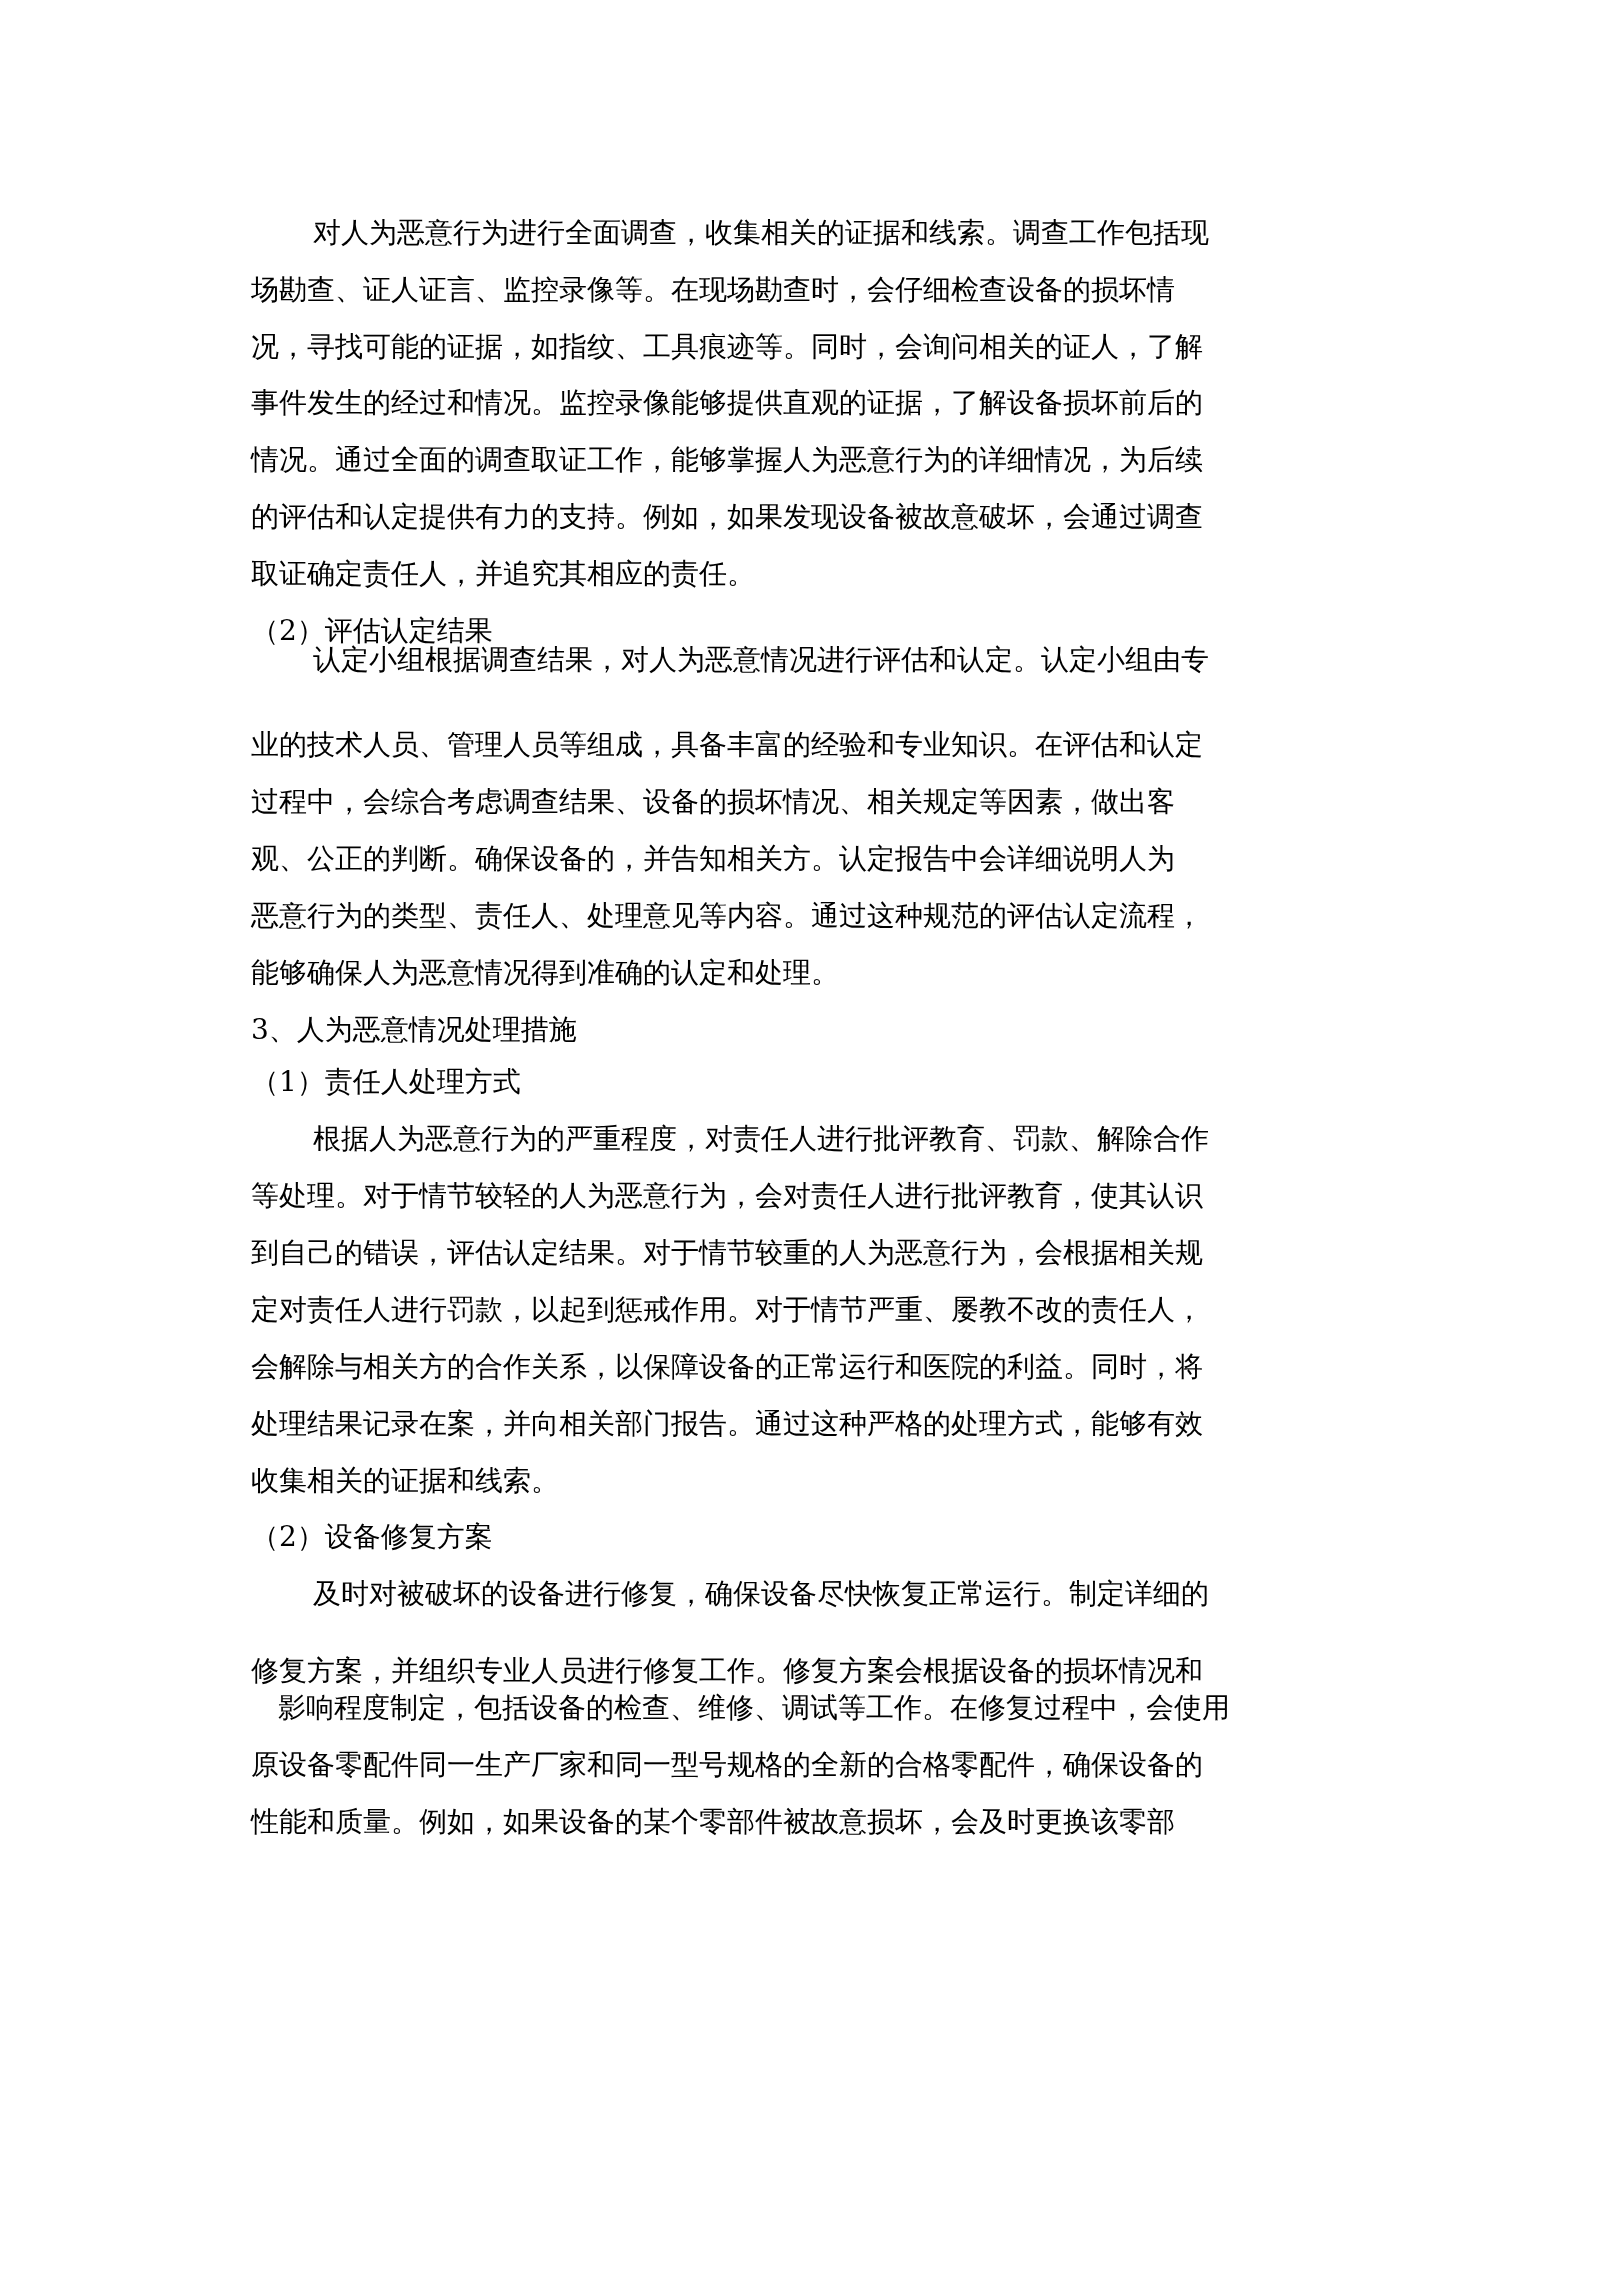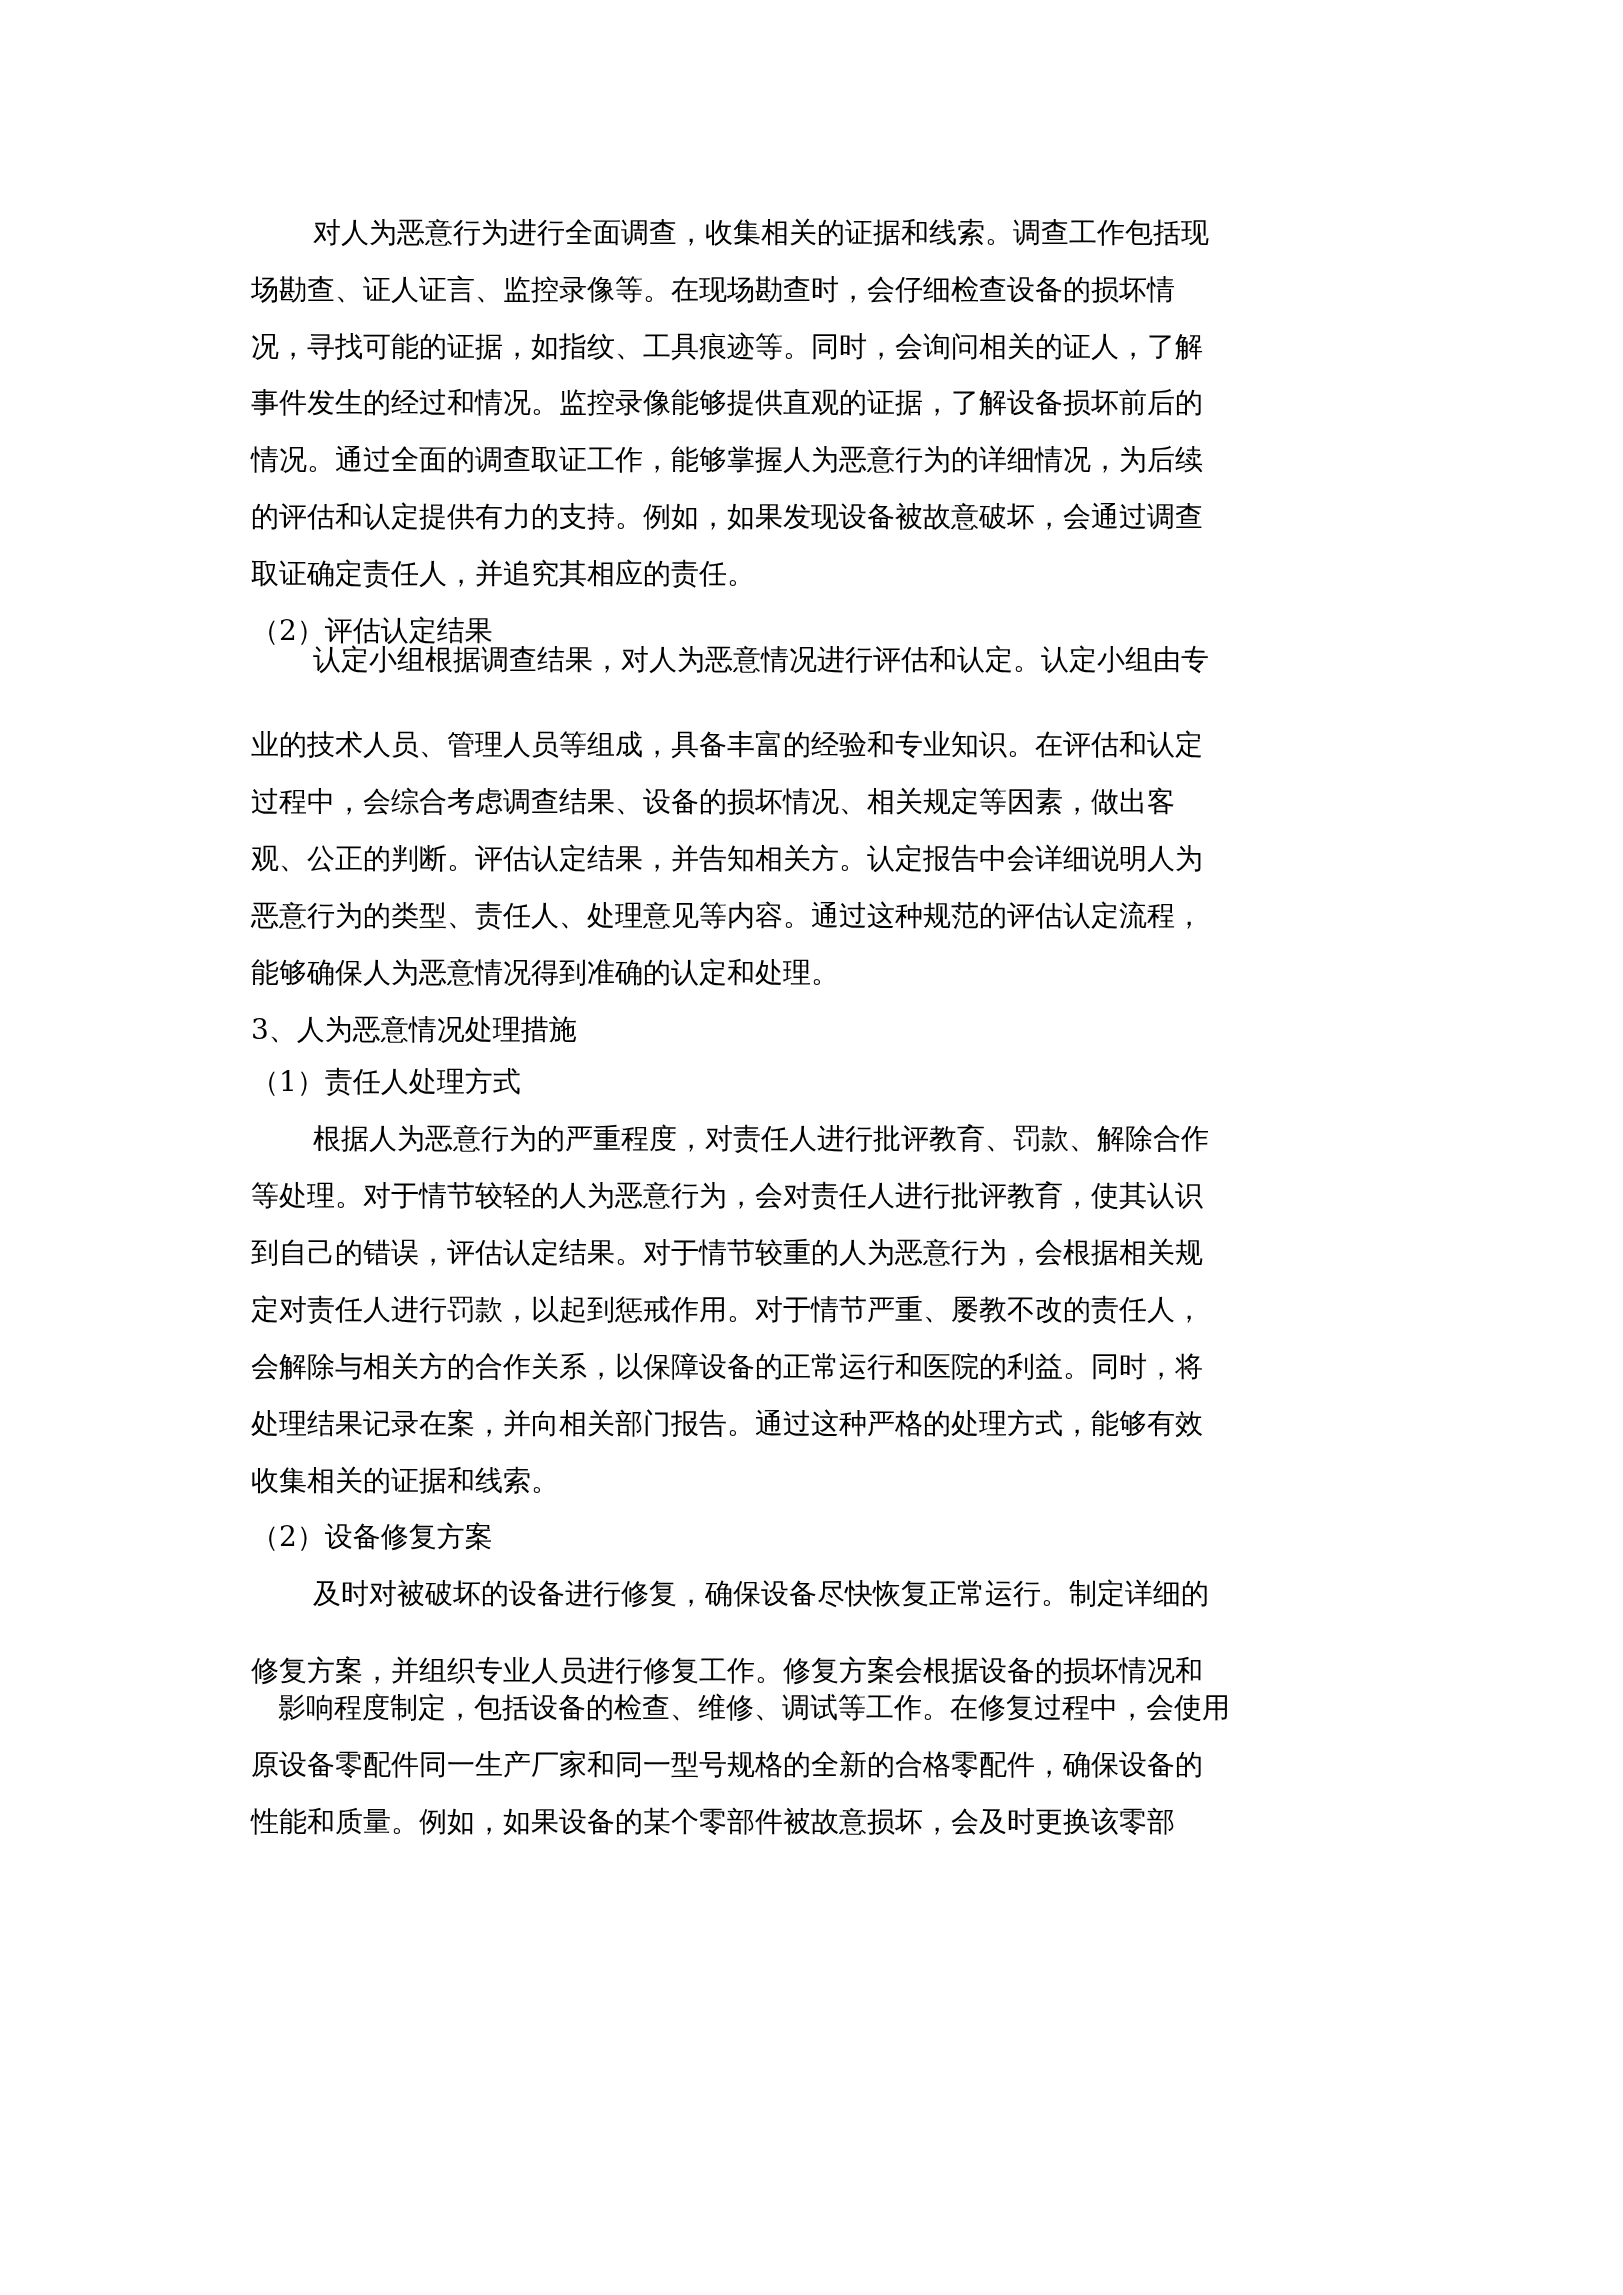--- a/index.html
+++ b/index.html
@@ -35,21 +35,21 @@
     <div class="line" style="top:497px;">的评估和认定提供有力的支持。例如，如果发现设备被故意破坏，会通过调查</div>
     <div class="line" style="top:554px;">取证确定责任人，并追究其相应的责任。</div>
   </div>
 
   <div class="line heading" style="top:611px;">（2）评估认定结果</div>
 
   <div>
     <div class="line indent" style="top:640px;">认定小组根据调查结果，对人为恶意情况进行评估和认定。认定小组由专</div>
     <div class="line" style="top:725px;">业的技术人员、管理人员等组成，具备丰富的经验和专业知识。在评估和认定</div>
     <div class="line" style="top:782px;">过程中，会综合考虑调查结果、设备的损坏情况、相关规定等因素，做出客</div>
-    <div class="line" style="top:839px;">观、公正的判断。评估认定结果，并告知相关方。认定报告中会详细说明人为</div>
+    <div class="line" style="top:839px;">观、公正的判断。确保设备的，并告知相关方。认定报告中会详细说明人为</div>
     <div class="line" style="top:896px;">恶意行为的类型、责任人、处理意见等内容。通过这种规范的评估认定流程，</div>
     <div class="line" style="top:953px;">能够确保人为恶意情况得到准确的认定和处理。</div>
   </div>
 
   <div class="line heading" style="top:1010px;">3、人为恶意情况处理措施</div>
 
   <div class="line heading" style="top:1062px;">（1）责任人处理方式</div>
 
   <div>
     <div class="line indent" style="top:1119px;">根据人为恶意行为的严重程度，对责任人进行批评教育、罚款、解除合作</div>

